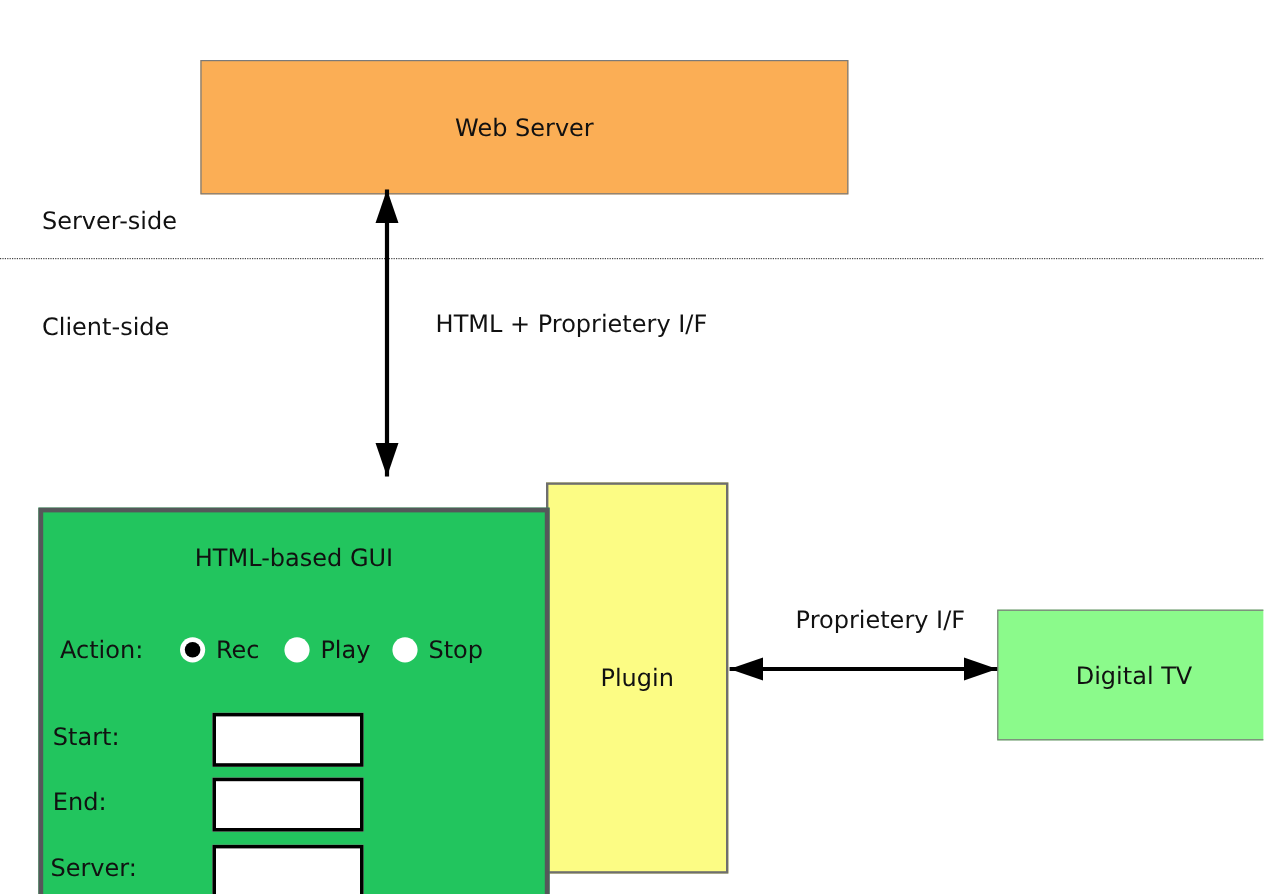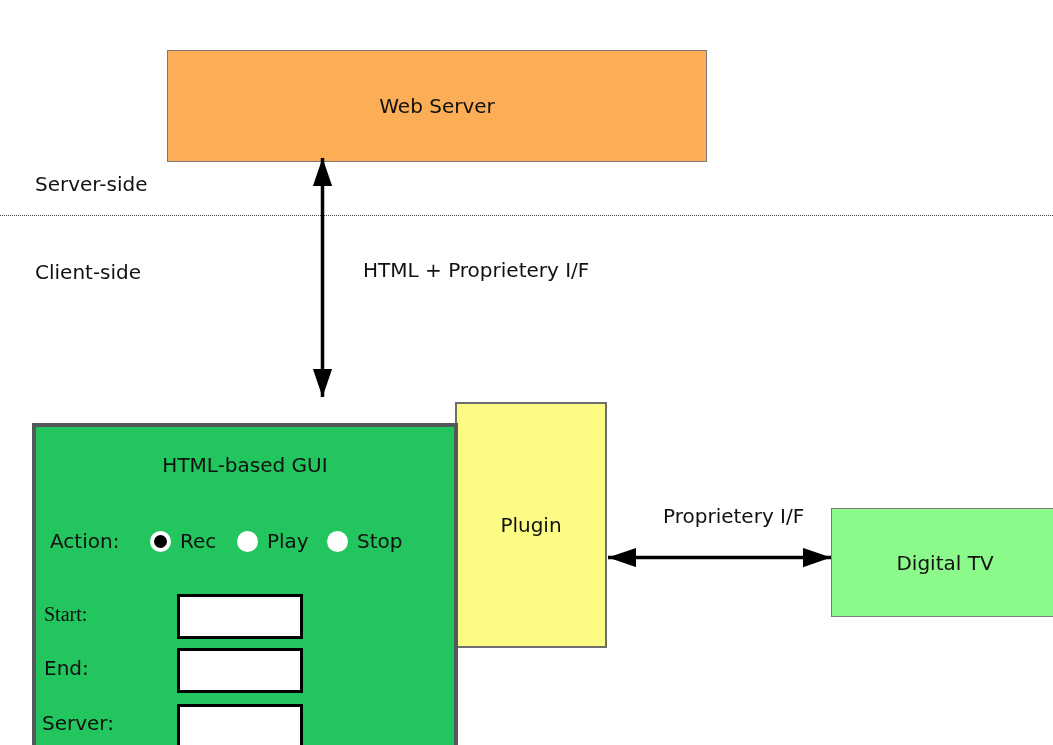--- a/index.html
+++ b/index.html
@@ -21,21 +21,21 @@
   }
   #web-server {
     left: 167px; top: 50px; width: 540px; height: 112px;
     border: 1px solid #7a7a7a;
   }
   #digital-tv {
     left: 831px; top: 508px; width: 228px; height: 109px;
     border: 1.5px solid #7a7a7a;
   }
   #plugin {
-    left: 455px; top: 402px; width: 152px; height: 246px;
+    left: 455px; top: 402px; width: 152px; height: 326px;
     border: 2px solid #6e6e6e;
     z-index: 1;
   }
   #gui {
     left: 32px; top: 399px; width: 426px; height: 337px;
     border: 4px solid #55585a;
     z-index: 2;
   }
   .side-label {
     position: absolute;
@@ -90,21 +90,21 @@
     width: 13px; height: 13px;
     border-radius: 50%;
     background: #000;
   }
   #radio-rec  { left: 114px; }
   #radio-play { left: 201px; }
   #radio-stop { left: 291px; }
   #radio-rec-label  { left: 144px; top: 101px; }
   #radio-play-label { left: 231px; top: 101px; }
   #radio-stop-label { left: 321px; top: 101px; }
-  #start-label   { left: 8px;  top: 174px; font-family: Liberation Serif, serif; }
+  #start-label   { left: 8px;  top: 174px; }
   #end-label     { left: 8px;  top: 228px; }
   #channel-label { left: 6px;  top: 283px; }
   .field-input {
     position: absolute;
     box-sizing: border-box;
     left: 141px;
     width: 126px; height: 45px;
     border: 3px solid #000;
     background: #fff;
     font-size: 18px;

